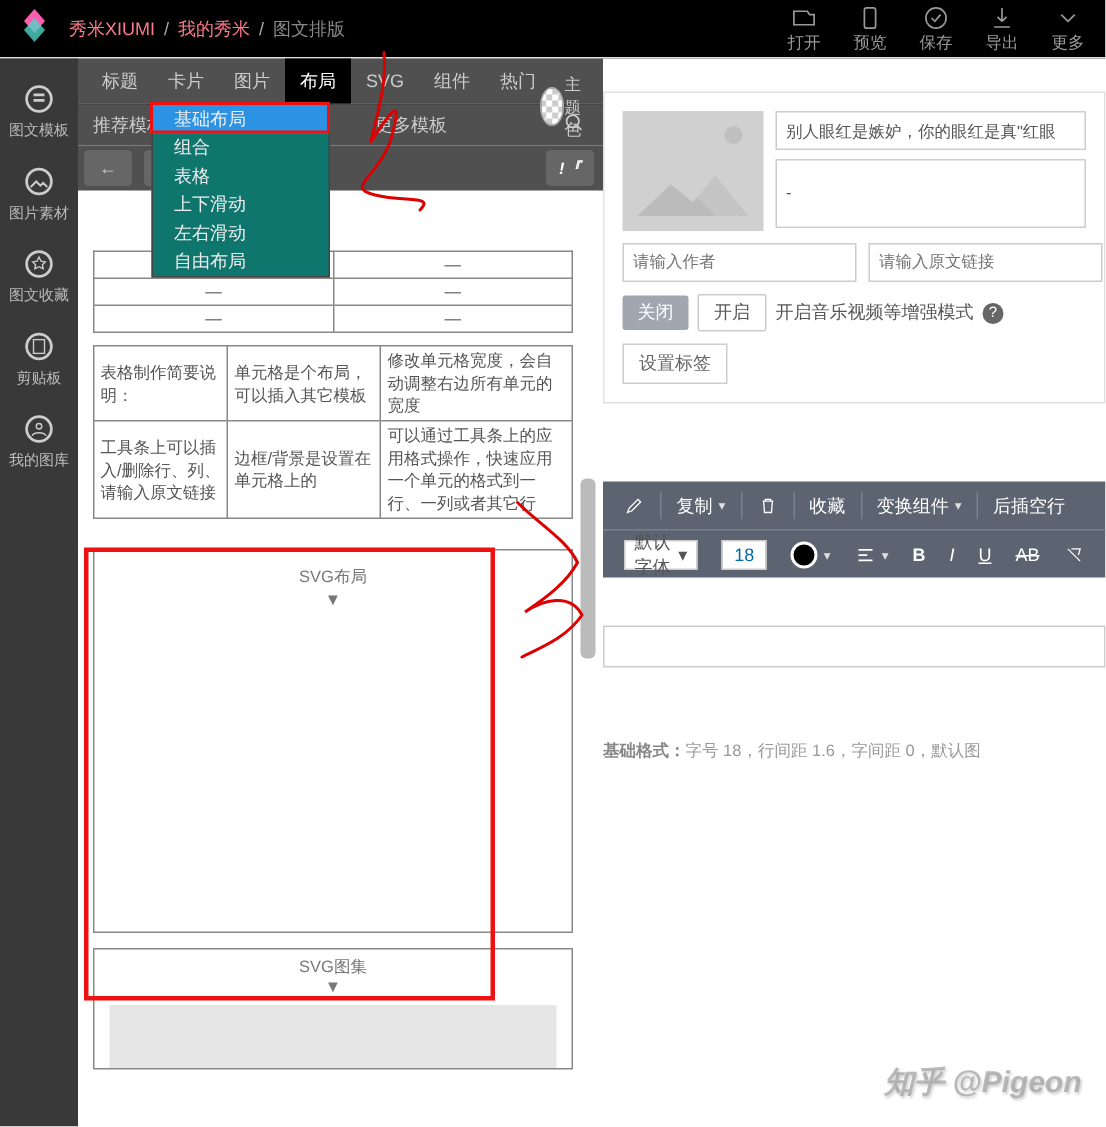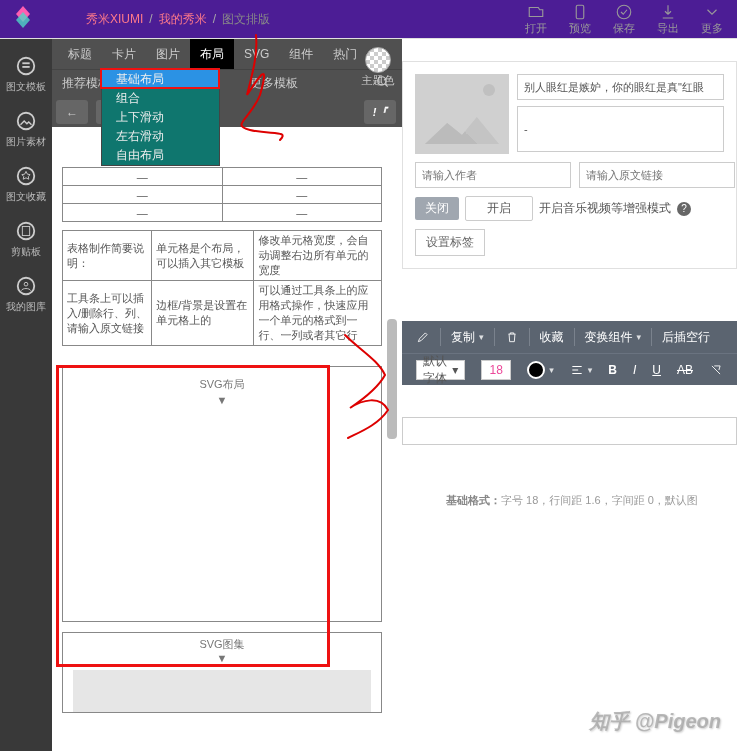--- a/index.html
+++ b/index.html
@@ -1,19 +1,19 @@
 <!DOCTYPE html>
 <html><head>
   <meta charset="utf-8">
   <style>
     * { box-sizing: border-box; margin: 0; padding: 0; font-family: "Microsoft YaHei", sans-serif; }
     body { width: 737px; height: 751px; background: #fff; overflow: hidden; position: relative; }
 
     
-    .header { height: 39px; background: #4c1d95; display: flex; align-items: center; border-bottom: 1px solid #e0e0e0; gap: 40px; }
+    .header { height: 39px; background: #000000; display: flex; align-items: center; border-bottom: 1px solid #e0e0e0; }
     .logo { width: 30px; height: 30px; margin: 0 8px; }
     .breadcrumb { display: flex; align-items: center; font-size: 12px; }
     .breadcrumb a { color: #ff7a8a; text-decoration: none; }
     .breadcrumb .sep { margin: 0 6px; color: #aaa; }
     .breadcrumb .current { color: #888; }
     .header-spacer { flex: 1; }
     .header-btns { display: flex; gap: 22px; padding-right: 14px; }
     .header-btn { display: flex; flex-direction: column; align-items: center; color: #999; font-size: 11px; cursor: pointer; }
     .header-btn svg { width: 20px; height: 18px; }
 
@@ -39,21 +39,21 @@
     
     .dropdown { position: absolute; top: 69px; left: 101px; width: 119px; background: #0f766e; z-index: 30; border: 1px solid #444; }
     .dropdown .ditem { height: 19px; line-height: 19px; color: #eee; font-size: 12px; padding-left: 14px; cursor: pointer; }
     .dropdown .ditem.active { background: #2b92e4; }
 
     
     .redbox1 { position: absolute; border: 2px solid #e11; top: 68px; left: 100px; width: 120px; height: 21px; z-index: 40; pointer-events: none; }
     .redbox2 { position: absolute; border: 3px solid #e11; top: 365px; left: 56px; width: 274px; height: 302px; z-index: 40; pointer-events: none; }
 
     
-    .theme-color { position: absolute; right: 4px; top: 47px; width: 36px; height: 48px; display:flex; flex-direction:column; align-items:center; color:#ccc; font-size:11px; z-index:6; }
+    .theme-color { position: absolute; right: 4px; top: 47px; width: 36px; height: 48px; display:flex; flex-direction:row; align-items:center; color:#ccc; font-size:11px; z-index:6; }
     .theme-color .circ { width: 26px; height: 26px; border-radius: 50%; background: repeating-conic-gradient(#ccc 0 25%, #fff 0 50%) 50%/8px 8px; border:1px solid #aaa; }
 
     
     .templates { position: absolute; top: 128px; left: 10px; width: 320px; }
     .tpl-table { width: 100%; border-collapse: collapse; font-size: 11px; color: #555; margin-bottom: 8px; }
     .tpl-table td { border: 1px solid #888; padding: 2px 4px; vertical-align: middle; }
     .tpl-table .dash td { text-align: center; height: 18px; }
     .svg-layout { border: 1px solid #888; height: 256px; margin-top: 20px; font-size: 11px; color: #777; text-align:center; padding-top: 10px; }
     .svg-layout .arrow { margin-top: 2px; }
     .svg-album { border: 1px solid #888; margin-top: 10px; font-size: 11px; color: #777; text-align:center; padding-top: 4px; }
@@ -70,41 +70,41 @@
     .placeholder-img { width: 94px; height: 80px; background: #d0d0d0; position: relative; }
     .placeholder-img::after { content:""; position:absolute; left:10px; bottom:10px; width:74px; height:30px; background: linear-gradient(45deg, #bbb 50%, transparent 50%), #c4c4c4; clip-path: polygon(0 100%, 30% 30%, 50% 70%, 70% 10%, 100% 100%); }
     .placeholder-img .sun { position:absolute; top:10px; right:14px; width:12px; height:12px; background:#c0c0c0; border-radius:50%; }
     .title-area { flex:1; display:flex; flex-direction:column; gap:6px; }
     .title-input { border:1px solid #ccc; height: 26px; font-size: 11px; padding: 0 6px; color:#555; }
     .subtitle-input { border:1px solid #ccc; height: 46px; font-size: 11px; padding: 4px 6px; color:#555; }
     .doc-head-row2 { display:flex; gap:8px; margin-top: 8px; }
     .small-input { flex:1; border:1px solid #ccc; height:26px; font-size:11px; padding:0 6px; color:#999; }
     .doc-head-row3 { display:flex; align-items:center; gap:6px; margin-top: 8px; font-size: 12px; color:#555; }
     .btn-close { background:#a0a7b0; color:#fff; padding: 3px 10px; border-radius:2px; font-size:12px; }
-    .btn-open { border:1px solid #ccc; padding: 3px 21px; border-radius:2px; font-size:12px; }
+    .btn-open { border:1px solid #ccc; padding: 3px 10px; border-radius:2px; font-size:12px; }
     .doc-head-row3 .q { width:14px; height:14px; background:#666; border-radius:50%; color:#fff; font-size:10px; display:inline-flex; align-items:center; justify-content:center; }
     .tag-btn { display:inline-block; border:1px solid #ccc; padding:4px 10px; font-size:12px; color:#666; margin-top:8px; }
 
     
     .toolbar { margin-top: 52px; }
     .tb-row { background: #5b6470; height: 32px; display:flex; align-items:center; color:#fff; font-size:12px; padding: 0 6px; gap: 0; }
     .tb-row + .tb-row { border-top: 1px solid #6a7380; }
     .tb-btn { padding: 0 8px; display:flex; align-items:center; height:100%; cursor:pointer; }
     .tb-sep::after { content:""; display:block; width:1px; height:18px; background:#7a828d; margin: 0 2px; }
     .tb-drop::after { content:"▾"; font-size:9px; margin-left:4px; opacity:.8; }
-    .font-size-box { background:#fff; border:1px solid #ccc; width:30px; height:20px; display:flex; align-items:center; justify-content:center; color:#ec4899; font-size:12px; }
+    .font-size-box { background:#fff; border:1px solid #ccc; width:30px; height:20px; display:flex; align-items:center; justify-content:center; color:#0369a1; font-size:12px; }
     .color-circ { width:18px; height:18px; border:2px solid #fff; border-radius:50%; background:#000; }
     .font-dropdown { background:#fff; border:1px solid #ccc; color:#555; padding: 1px 6px; height:20px; font-size:12px; display:flex; align-items:center; }
 
     
     .content-box { border:1px solid #ccc; height: 28px; margin-top: 32px; }
 
     
     .meta { font-size: 11px; color:#999; margin-top: 48px; }
-    .meta b { color:#888;margin-left:44px; }
+    .meta b { color:#888; }
 
     
     .watermark { position:absolute; right: 16px; bottom: 16px; font-size: 20px; color: rgba(160,160,160,.7); font-style: italic; font-weight: 600; text-shadow: 1px 1px 2px rgba(0,0,0,.2); }
 
     
     .scribble { position: absolute; top: 0; left: 0; width:737px; height:751px; pointer-events:none; z-index: 50; }
   </style>
 </head>
 <body>
 
@@ -272,20 +272,21 @@
 </div>
 
 <div class="theme-color" style="left:360px; right:auto;">
   <div class="circ"></div>
   <span>主题色</span>
 </div>
 
 <div class="dropdown">
   <div class="ditem active">基础布局</div>
   <div class="ditem">组合</div>
+  <div class="ditem">表格</div>
   <div class="ditem">上下滑动</div>
   <div class="ditem">左右滑动</div>
   <div class="ditem">自由布局</div>
 </div>
 
 <div class="editor">
   <div class="doc-head">
     <div class="doc-head-row1">
       <div class="placeholder-img">
           <div class="sun"></div>

